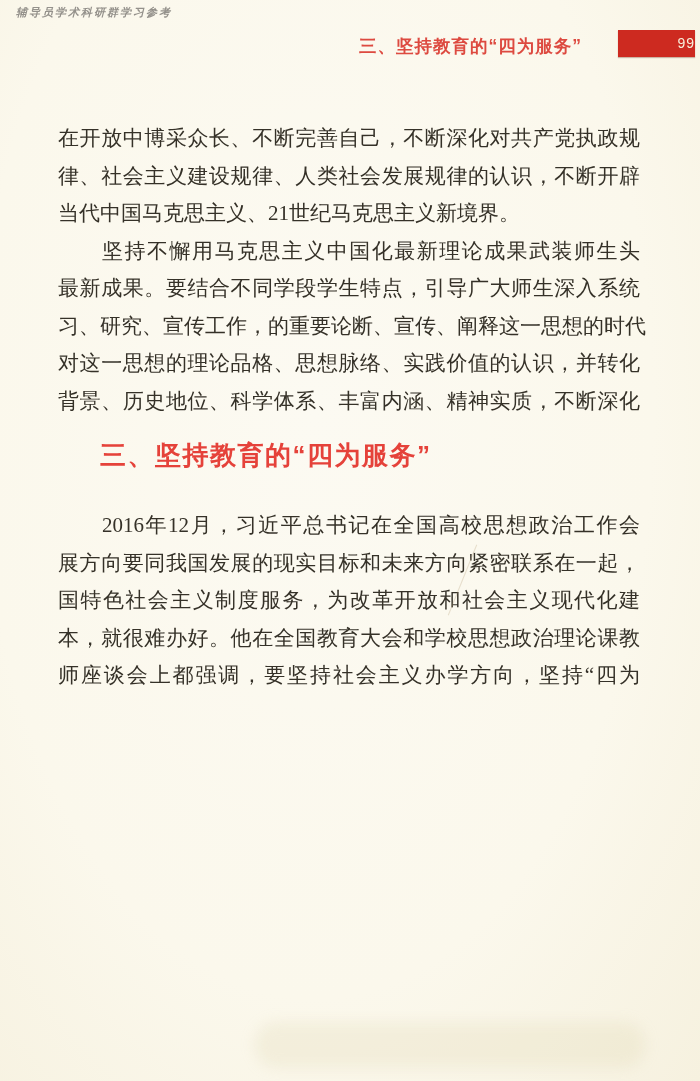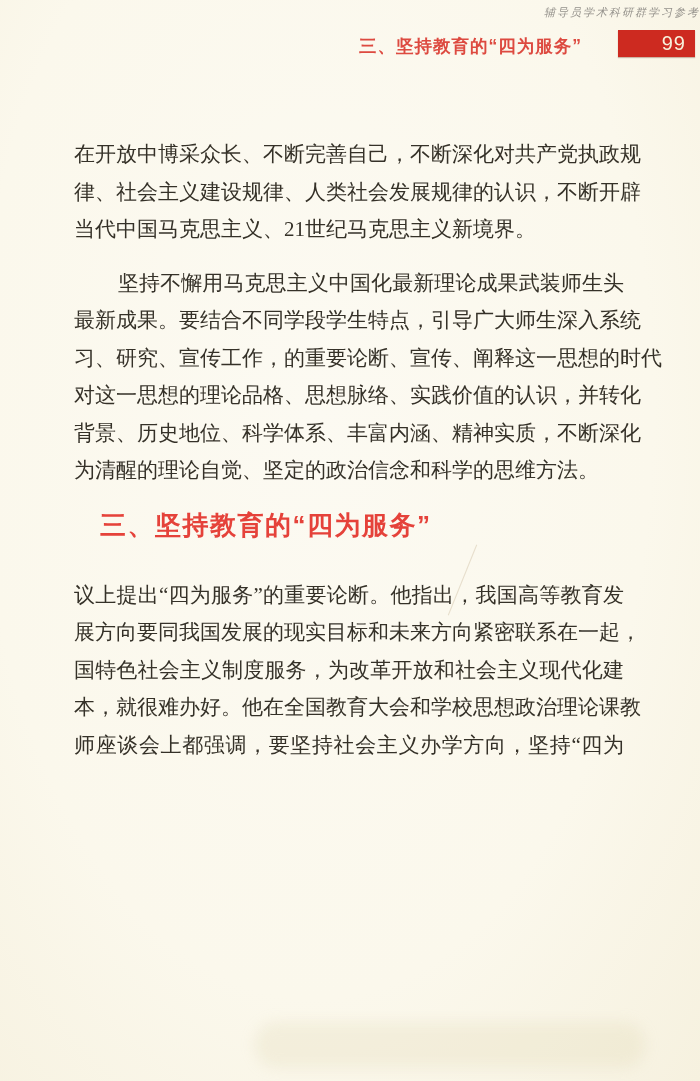--- a/index.html
+++ b/index.html
@@ -11,25 +11,26 @@
   .page {
     position: relative;
     width: 700px; height: 1081px;
     background: radial-gradient(ellipse at 45% 38%, #fcfaf2 0%, #fbf8ec 62%, #f6f1df 100%);
     overflow: hidden;
   }
   
   .watermark {
     position: absolute;
     top: 5px; left: 16px; right: 0;
-    text-align: right;
+    text-align: left;
     font-size: 11px;
     letter-spacing: 2px;
     font-style: italic;
     color: var(--watermark-gray, #94918b);
+    font-weight: bold;
   }
   
   .runhead {
     position: absolute;
     top: 36px; right: 118px;
     line-height: 20px;
     font-family: "Liberation Sans", "DejaVu Sans", sans-serif;
     font-size: 17.5px;
     font-weight: 600;
     letter-spacing: 1px;
@@ -40,35 +41,34 @@
     position: absolute;
     top: 30px; right: 5px;
     width: 77px; height: 27px;
     background: var(--page-box-bg, #cd2a20);
     box-shadow: 0 1px 1px rgba(120,60,40,0.35);
   }
   .pagenum-box span {
     display: block;
     line-height: 27px;
     text-align: right;
-    padding-right: 9px;
     font-family: "Liberation Sans", "DejaVu Sans", sans-serif;
-    font-size: 20px;
+    font-size: 14px;
     letter-spacing: 1px;
     color: var(--page-box-text, #f7f0dc);
   }
   
   .content {
     position: absolute;
     top: 120px; left: 58px;
     width: 582px;
     color: var(--body-text, #353128);
     font-size: 21px;
   }
-  .paragraph { margin: 16px; }
+  .paragraph { margin: 0; }
   .line {
     line-height: 37.5px;
     text-align: justify;
     text-align-last: justify;
     white-space: nowrap;
   }
   .line.indent { text-indent: 44px; }
   .line.last { text-align-last: left; white-space: normal; }
   .section-heading {
     margin: 18px 0 35px 42px;
@@ -114,25 +114,24 @@
         <div class="line">在开放中博采众长、不断完善自己，不断深化对共产党执政规</div>
         <div class="line">律、社会主义建设规律、人类社会发展规律的认识，不断开辟</div>
         <div class="line last">当代中国马克思主义、21世纪马克思主义新境界。</div>
       </div>
       <div class="paragraph">
         <div class="line indent">坚持不懈用马克思主义中国化最新理论成果武装师生头</div>
         <div class="line">最新成果。要结合不同学段学生特点，引导广大师生深入系统</div>
         <div class="line">习、研究、宣传工作，的重要论断、宣传、阐释这一思想的时代</div>
         <div class="line">对这一思想的理论品格、思想脉络、实践价值的认识，并转化</div>
         <div class="line">背景、历史地位、科学体系、丰富内涵、精神实质，不断深化</div>
-        <div class="line last">为清醒的理论自觉、坚定的政治信念和科学的思维方法。</div>
       </div>
       <div class="section-heading">三、坚持教育的“四为服务”</div>
       <div class="paragraph">
-        <div class="line">议上提出“四为服务”的重要论断。他指出，我国高等教育发</div>
+        <div class="line indent">2016年12月，习近平总书记在全国高校思想政治工作会</div>
         <div class="line">展方向要同我国发展的现实目标和未来方向紧密联系在一起，</div>
         <div class="line">国特色社会主义制度服务，为改革开放和社会主义现代化建</div>
         <div class="line">本，就很难办好。他在全国教育大会和学校思想政治理论课教</div>
         <div class="line">师座谈会上都强调，要坚持社会主义办学方向，坚持“四为</div>
       </div>
     </div>
 
   <div class="crease"></div>
   <div class="ghost-bleed"></div>
 

